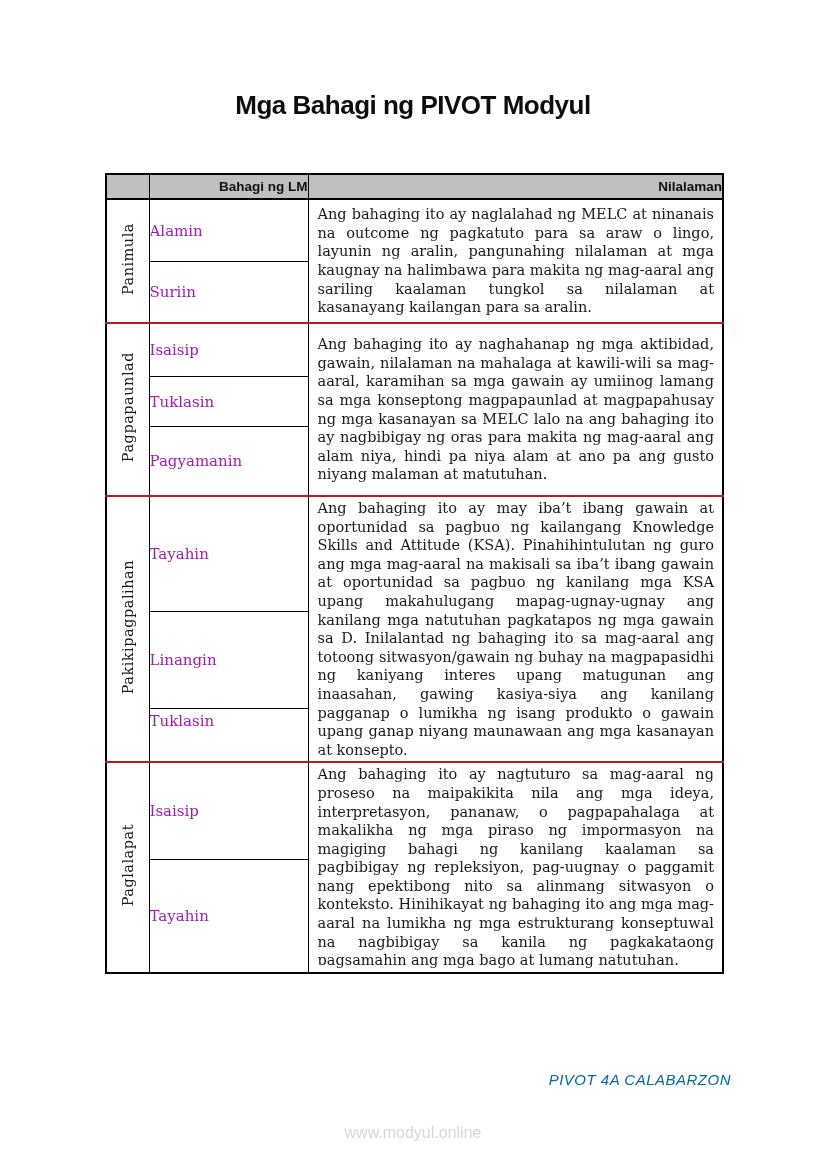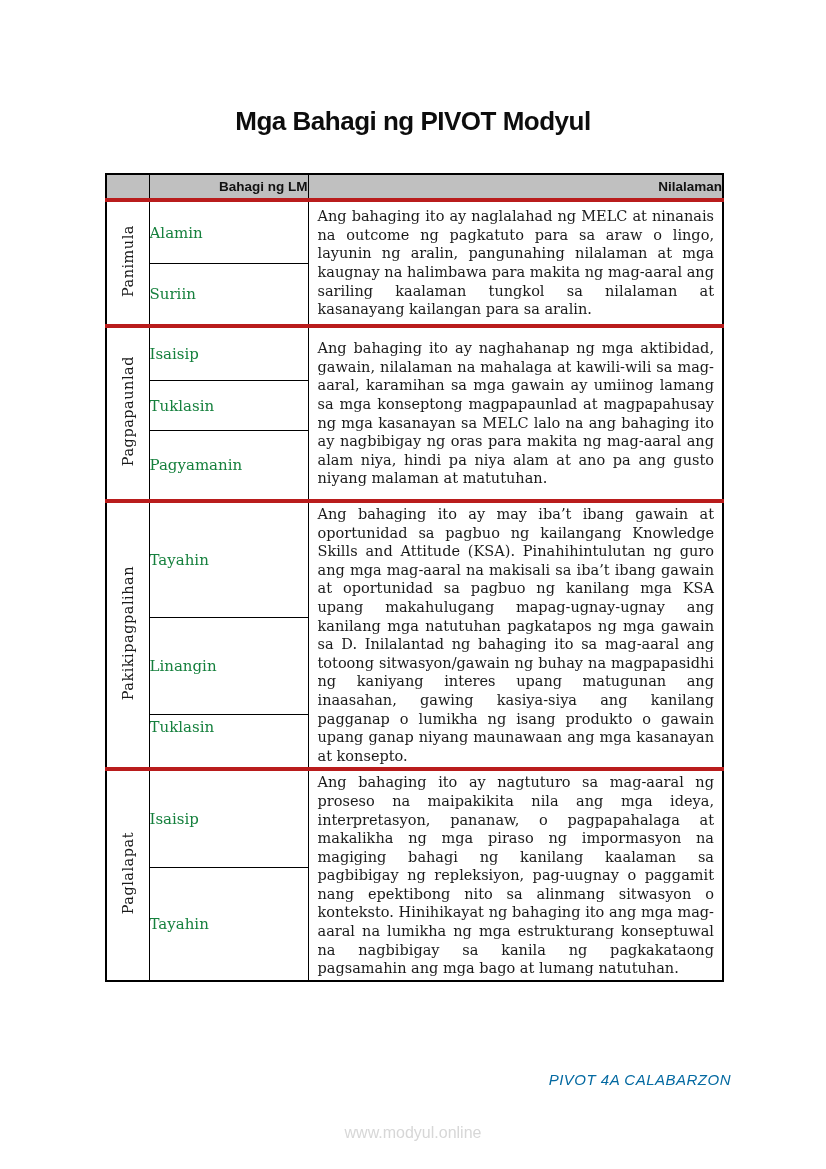--- a/index.html
+++ b/index.html
@@ -1,21 +1,21 @@
 <!DOCTYPE html>
 <html><head>
 <meta charset="utf-8">
 <style>
   html,body{margin:0;padding:0;background:#ffffff;}
   body{
     width:826px;height:1169px;position:relative;overflow:hidden;
     font-family:"Liberation Sans",sans-serif;color:#111;
   }
   .page-title{
-    position:absolute;top:106px;left:0;width:826px;
+    position:absolute;top:90px;left:0;width:826px;
     text-align:center;font-size:26px;font-weight:bold;
     letter-spacing:-0.5px;color:#0d0d0d;
     font-family:"Liberation Sans",sans-serif;
   }
   table.pivot{
     position:absolute;left:105px;top:173px;width:617px;
     border-collapse:collapse;table-layout:fixed;
     border:2px solid #000;
   }
   table.pivot td{
@@ -30,30 +30,30 @@
     font-family:"Liberation Sans",sans-serif;
   }
   td.stage{
     border-left:2px solid #000;border-right:2px solid #000;
     text-align:center;
   }
   td.content{
     border-left:2px solid #000;border-right:2px solid #000;
     vertical-align:top;
   }
-  tr.gstart td{border-top:4px solid #b91c1c;}
+  tr.gstart td{border-top:2px solid #b91c1c;border-radius:31px;}
   .vert{
     writing-mode:vertical-rl;transform:rotate(180deg);
     font-family:"DejaVu Serif","Liberation Serif",serif;
     font-size:14.5px;letter-spacing:0.5px;color:#1a1a1a;
     display:inline-block;
   }
   td.part{
     font-family:"DejaVu Serif","Liberation Serif",serif;
-    font-size:15px;color:#15803d;
+    font-size:15px;color:#a21caf;
     padding-left:9px;
   }
   td.content .para{
     font-family:"DejaVu Serif","Liberation Serif",serif;
     font-size:14.5px;line-height:18.6px;color:#1a1a1a;
     text-align:justify;
     padding:2px 8px 2px 9px;
   }
   .footer-note{
     position:absolute;top:1071px;right:95px;

